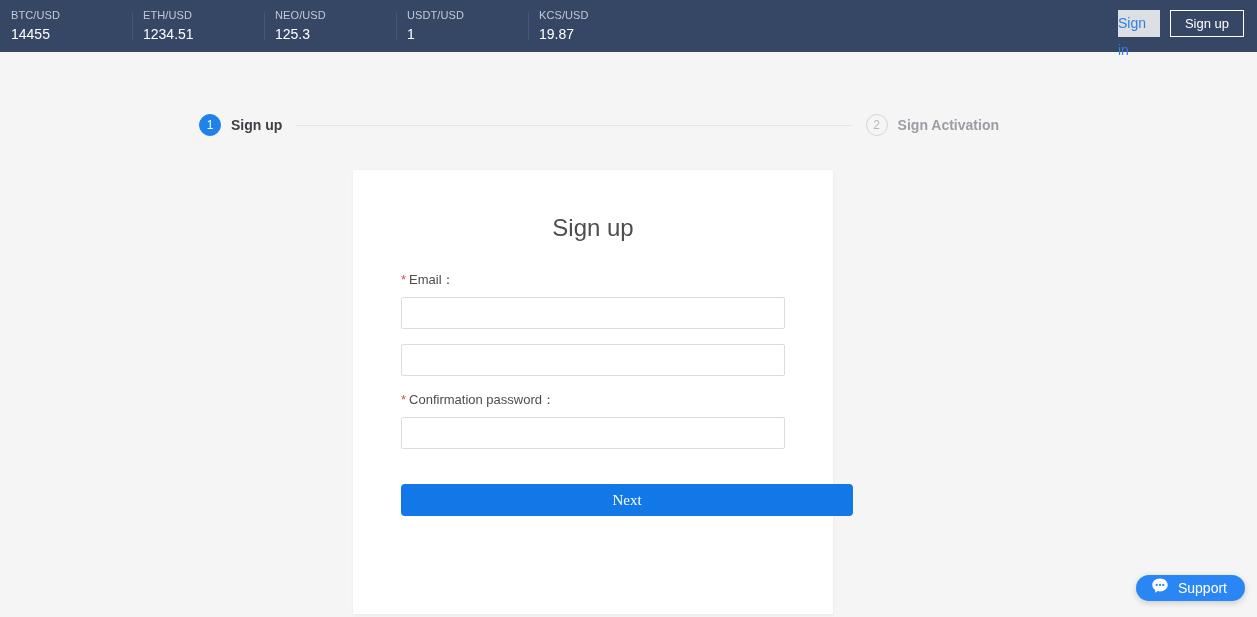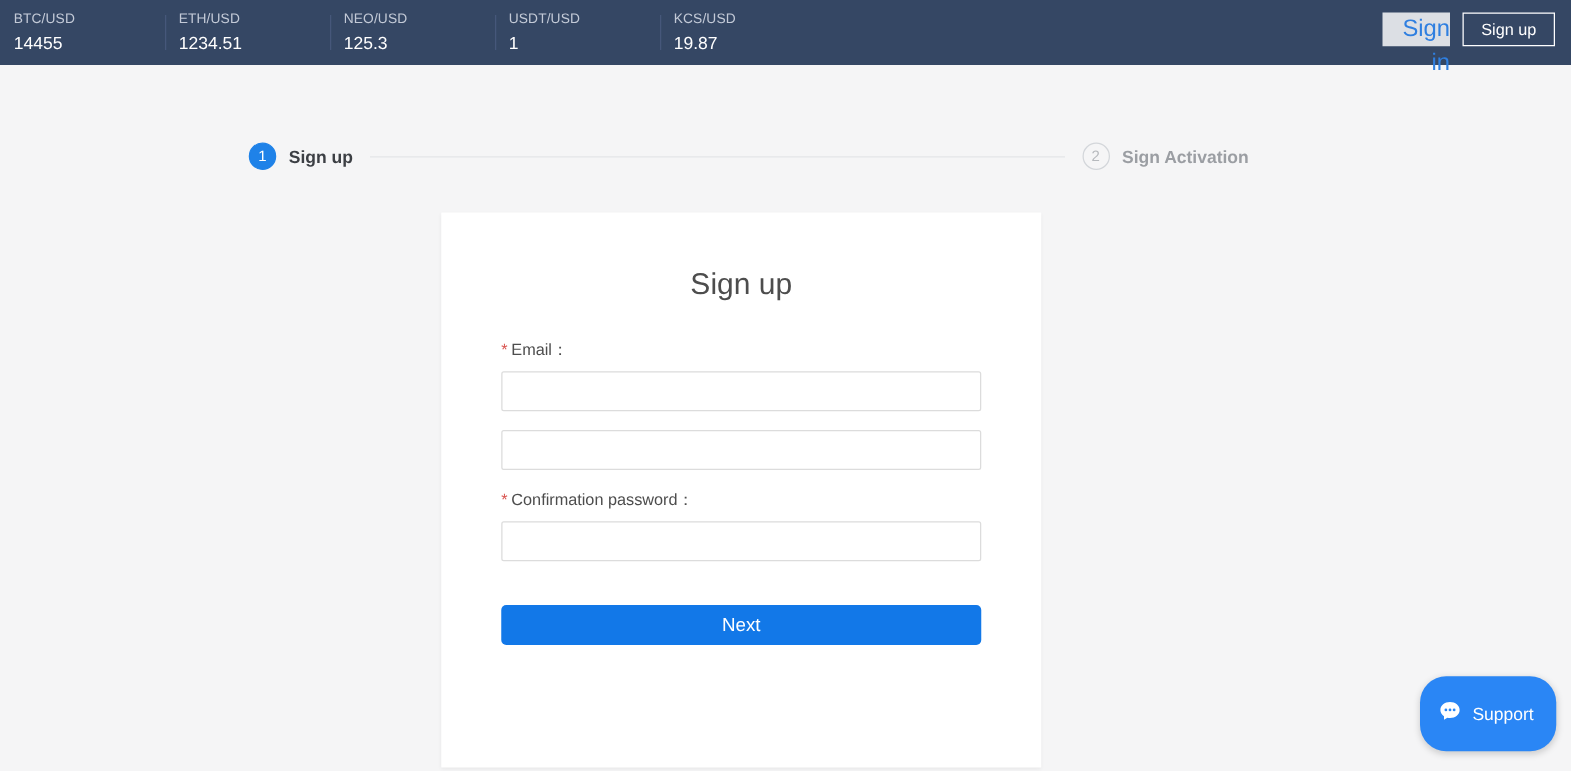--- a/index.html
+++ b/index.html
@@ -64,31 +64,31 @@
   }
 
   #auth-buttons {
     position: absolute;
     top: 10px;
     right: 13px;
     display: flex;
     gap: 10px;
   }
   #signin-button {
-    width: 54px;
+    width: 42px;
     height: 27px;
     background: #dcdfe4;
     color: #2f7fe0;
     border: none;
-    font-size: 19px;
+    font-size: 14px;
     font-family: "Liberation Sans", sans-serif;
     cursor: pointer;
     padding: 0;
     line-height: 27px;
-    text-align: right;
+    text-align: left;
   }
   #signup-button {
     width: 74px;
     height: 27px;
     background: transparent;
     color: #ffffff;
     border: 1px solid #ffffff;
     font-size: 13px;
     font-family: "Liberation Sans", sans-serif;
     cursor: pointer;
@@ -189,39 +189,39 @@
     border: 1px solid #dcdcdc;
     background: #ffffff;
     border-radius: 2px;
     padding: 0 8px;
     font-size: 13px;
     color: #333333;
     font-family: "Liberation Sans", sans-serif;
     outline: none;
   }
   #next-button {
-    width: 384px;
+    width: 452px;
     height: 32px;
     background: #1278e8;
     color: #ffffff;
     border: none;
     border-radius: 4px;
     font-size: 15px;
-    font-family: Liberation Sans, sans-serif;
+    font-family: Liberation Serif, serif;
     cursor: pointer;
     margin-top: 20px;
     padding: 0;
   }
 
   
   #support-widget {
     position: absolute;
     right: 12px;
     bottom: 16px;
-    height: 60px;
+    height: 26px;
     padding: 0 18px 0 14px;
     background: #2a86f5;
     border-radius: 21px;
     display: flex;
     align-items: center;
     gap: 8px;
     box-shadow: 0 2px 6px rgba(0,0,0,0.18);
     cursor: pointer;
   }
   #support-label {

